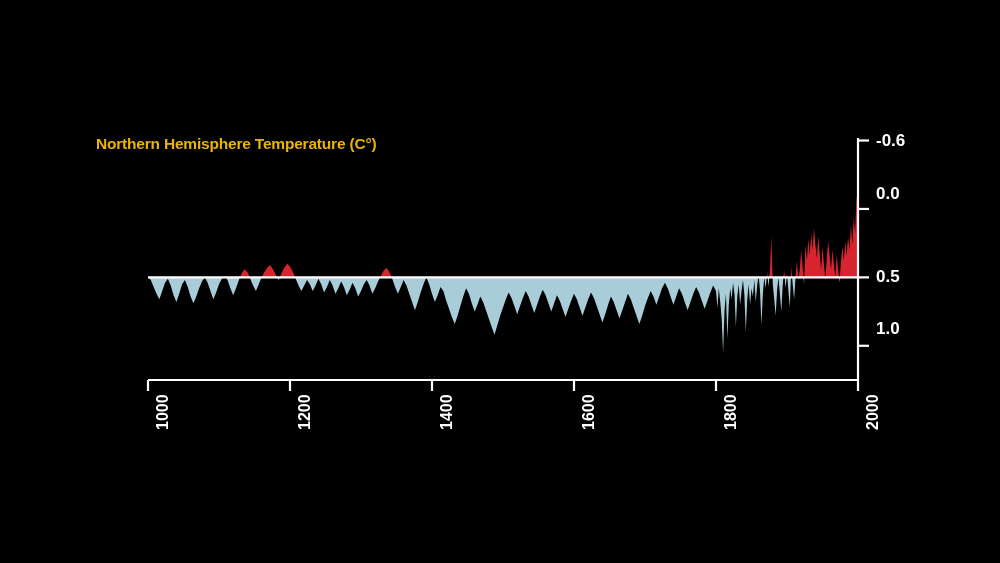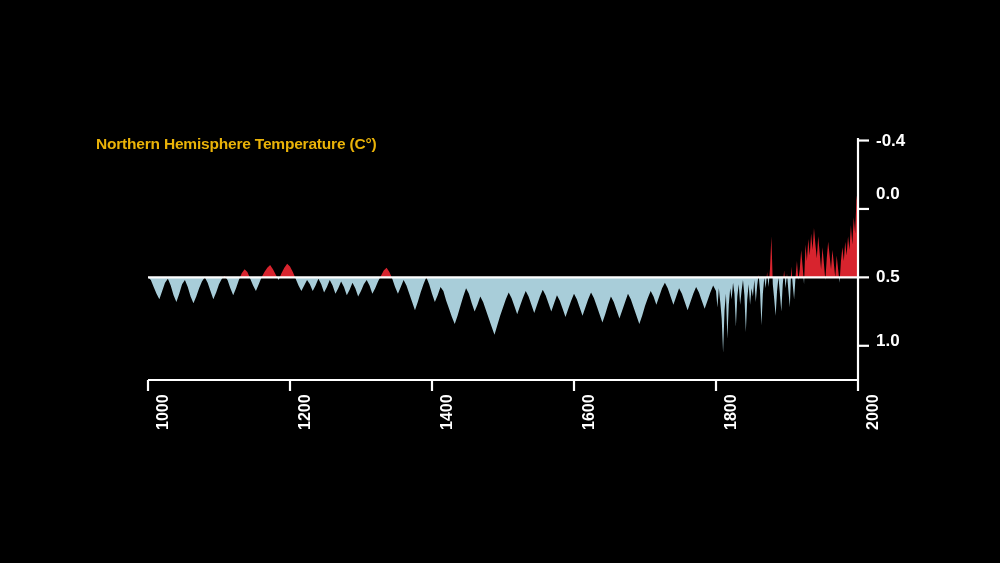--- a/index.html
+++ b/index.html
@@ -101,24 +101,24 @@
         <line x1="148" y1="380" x2="148" y2="391" stroke="#ffffff" stroke-width="2.2"></line>
         <line x1="290" y1="380" x2="290" y2="391" stroke="#ffffff" stroke-width="2.2"></line>
         <line x1="432" y1="380" x2="432" y2="391" stroke="#ffffff" stroke-width="2.2"></line>
         <line x1="574" y1="380" x2="574" y2="391" stroke="#ffffff" stroke-width="2.2"></line>
         <line x1="716" y1="380" x2="716" y2="391" stroke="#ffffff" stroke-width="2.2"></line>
         <line x1="858" y1="380" x2="858" y2="391" stroke="#ffffff" stroke-width="2.2"></line>
       </g>
   </svg>
 
   <div id="ytick-layer">
-      <div class="ytick-label" style="left: 876px; top: 131.526px;">-0.4</div>
+      <div class="ytick-label" style="left: 876px; top: 131.526px;">-0.6</div>
       <div class="ytick-label" style="left: 876px; top: 185px;">0.0</div>
       <div class="ytick-label" style="left: 876px; top: 268.368px; text-align: right;">0.5</div>
-      <div class="ytick-label" style="left: 876px; top: 332px;">1.0</div>
+      <div class="ytick-label" style="left: 876px; top: 320px;">1.0</div>
     </div>
   <div id="xtick-layer">
       <div class="xtick-label" style="left: 155px; top: 430px;">1000</div>
       <div class="xtick-label" style="left: 297px; top: 430px;">1200</div>
       <div class="xtick-label" style="left: 439px; top: 430px;">1400</div>
       <div class="xtick-label" style="left: 581px; top: 430px;">1600</div>
       <div class="xtick-label" style="left: 723px; top: 430px;">1800</div>
       <div class="xtick-label" style="left: 865px; top: 430px;">2000</div>
     </div>
 

